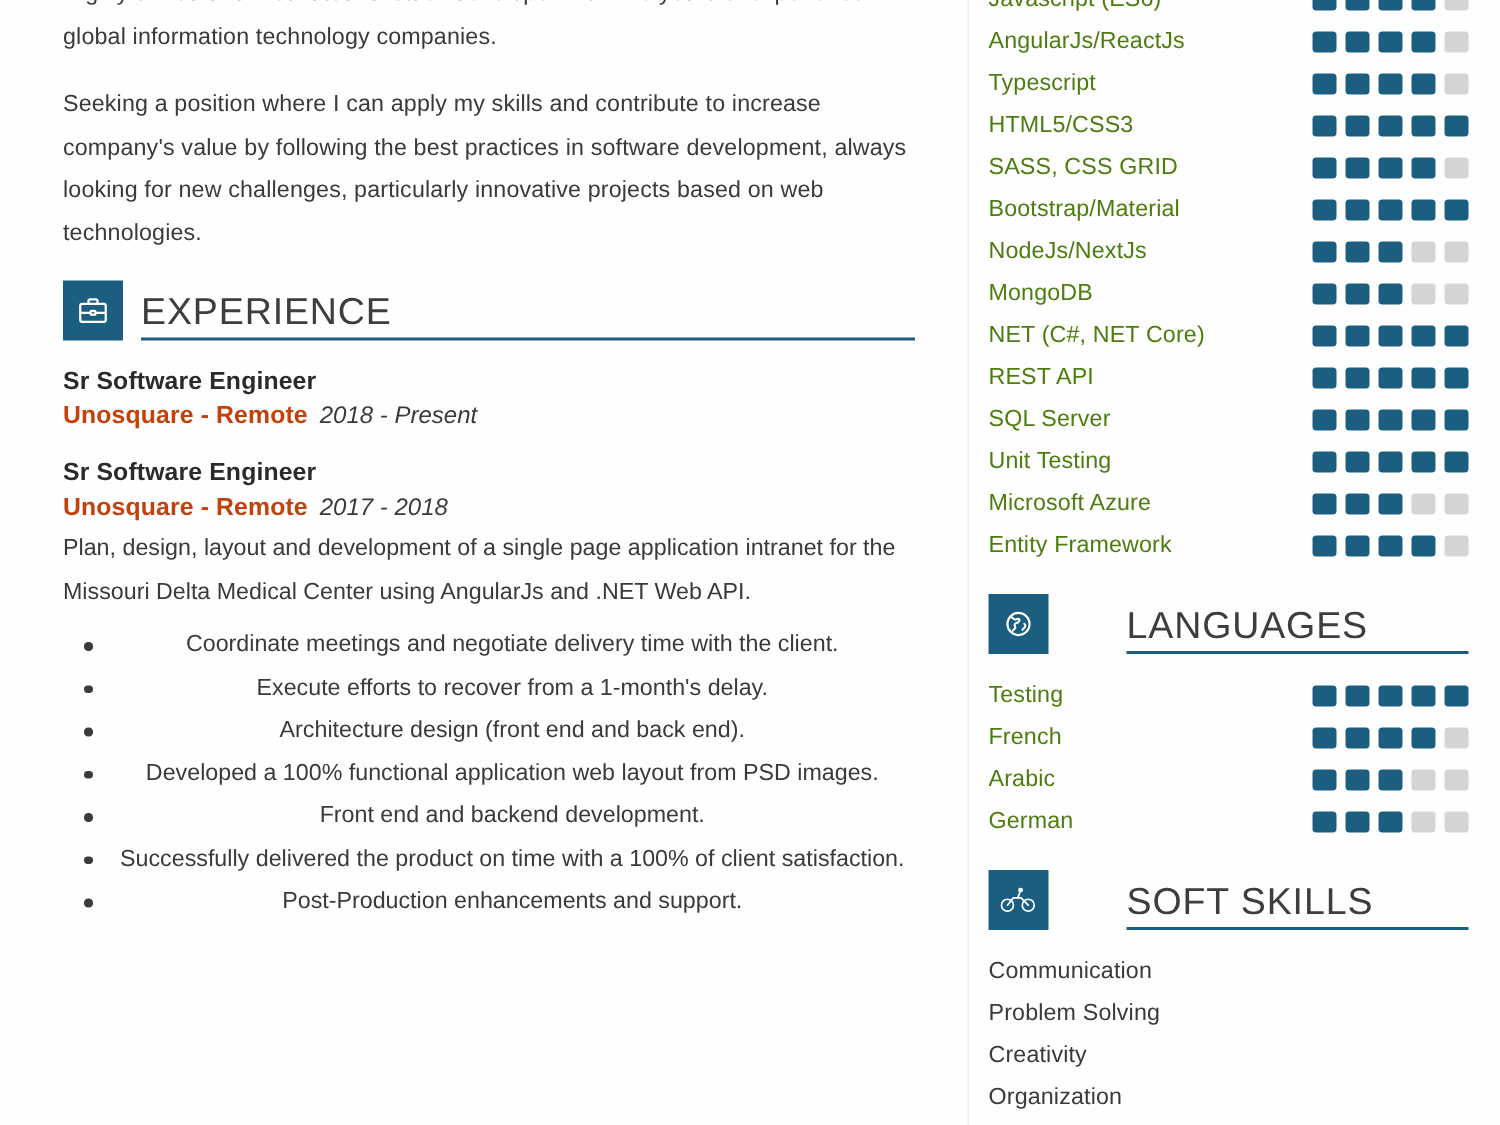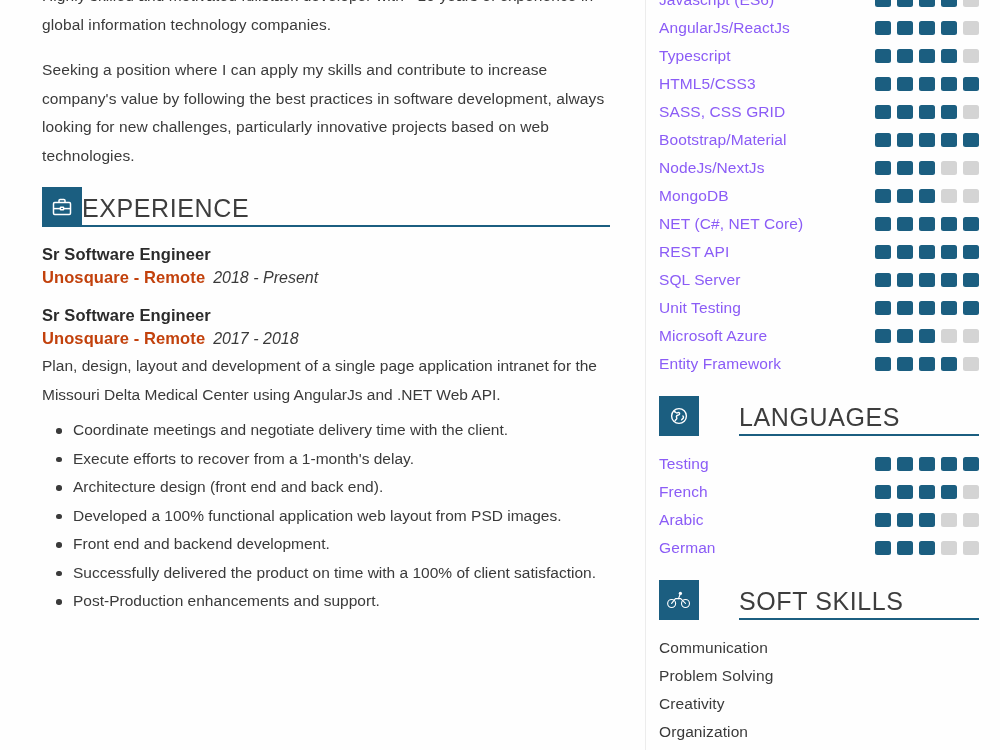--- a/index.html
+++ b/index.html
@@ -46,20 +46,21 @@
     align-items:center;
     justify-content:center;
     flex:0 0 40px;
   }
   .sec-icon svg { display:block; }
   .sec-title-wrap {
     flex:1 1 auto;
     display:flex;
     flex-direction:column;
     justify-content:flex-end;
+    padding-left:12px;
   }
   .sec-title {
     font-size:25px;
     letter-spacing:.6px;
     color:#3d3d3d;
     font-weight:400;
     line-height:32px;
     padding-bottom:1px;
   }
   .sec-rule {
@@ -94,20 +95,21 @@
   }
   .job-desc {
     font-size:15.5px;
     line-height:28.5px;
     color:#3a3a3a;
   }
 
   ul.bullets {
     list-style:none;
     margin-top:7px;
+    text-align:center;
   }
   ul.bullets li {
     position:relative;
     padding-left:31px;
     font-size:15.5px;
     line-height:28.5px;
     color:#3a3a3a;
   }
   ul.bullets li:before {
     content:"";
@@ -132,21 +134,21 @@
     left:659px; top:0;
     width:320px;
   }
   .rate-row {
     display:flex;
     align-items:center;
     height:28px;
   }
   .rate-label {
     font-size:15.5px;
-    color:#8b5cf6;
+    color:#4d7c0f;
     flex:1 1 auto;
     white-space:nowrap;
     letter-spacing:.1px;
   }
   .dots {
     flex:0 0 auto;
     display:flex;
     gap:6px;
     margin-left:10px;
   }

